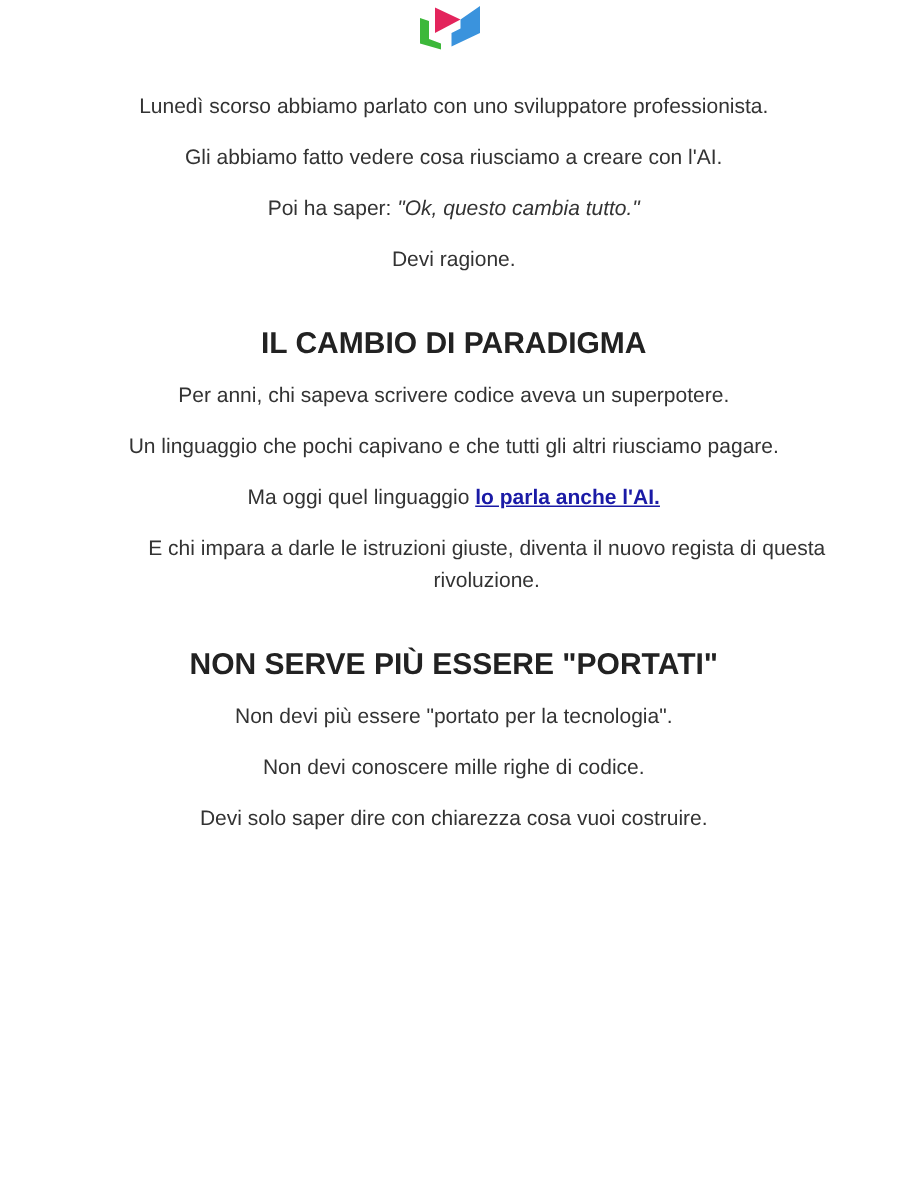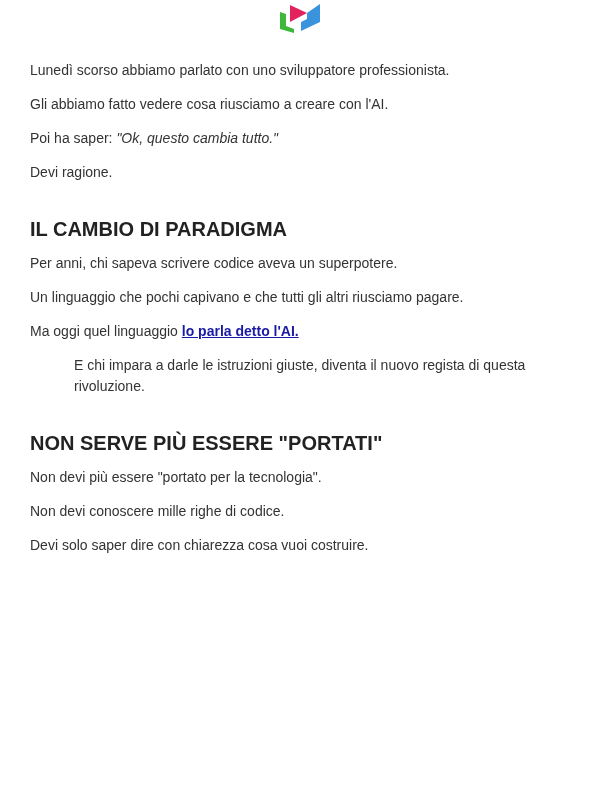--- a/index.html
+++ b/index.html
@@ -22,20 +22,21 @@
       width: 46px;
       height: 32px;
     }
     .content {
       position: absolute;
       left: 30px;
       top: 60px;
       width: 545px;
       font-size: 14px;
       line-height: 21px;
+      text-align: center;
     }
     .p {
       margin: 0 0 13px 0;
     }
     .p em {
       font-style: italic;
     }
     .heading {
       font-weight: bold;
       font-size: 20px;
@@ -71,21 +72,21 @@
   <p class="p">Gli abbiamo fatto vedere cosa riusciamo a creare con l'AI.</p>
   <p class="p">
     <span>Poi ha saper: </span><em>"Ok, questo cambia tutto."</em>
   </p>
   <p class="p">Devi ragione.</p>
 
   <p class="heading">IL CAMBIO DI PARADIGMA</p>
   <p class="p">Per anni, chi sapeva scrivere codice aveva un superpotere.</p>
   <p class="p">Un linguaggio che pochi capivano e che tutti gli altri riusciamo pagare.</p>
   <p class="p">
-    <span>Ma oggi quel linguaggio </span><a class="link" href="#">lo parla detto l'AI.</a>
+    <span>Ma oggi quel linguaggio </span><a class="link" href="#">lo parla anche l'AI.</a>
   </p>
   <p class="p wrap">E chi impara a darle le istruzioni giuste, diventa il nuovo regista di questa rivoluzione.</p>
 
   <p class="heading">NON SERVE PIÙ ESSERE "PORTATI"</p>
   <p class="p">Non devi più essere "portato per la tecnologia".</p>
   <p class="p">Non devi conoscere mille righe di codice.</p>
   <p class="p">Devi solo saper dire con chiarezza cosa vuoi costruire.</p>
 </div>
 
 </body></html>

